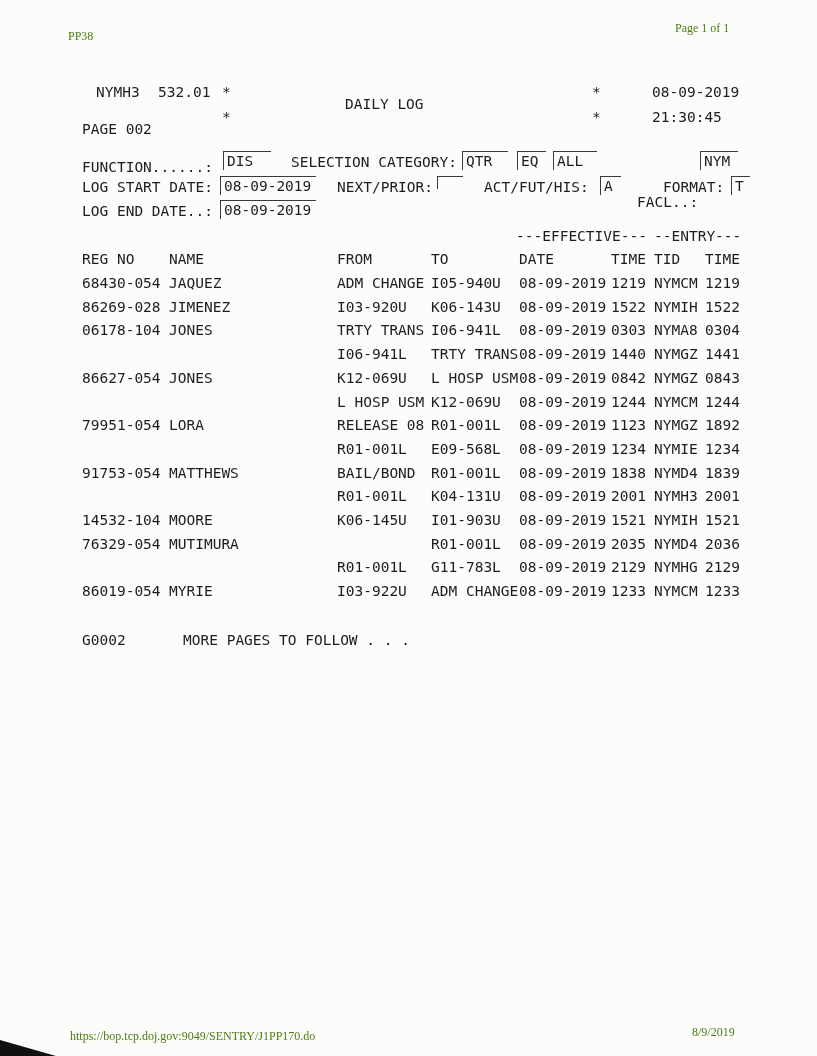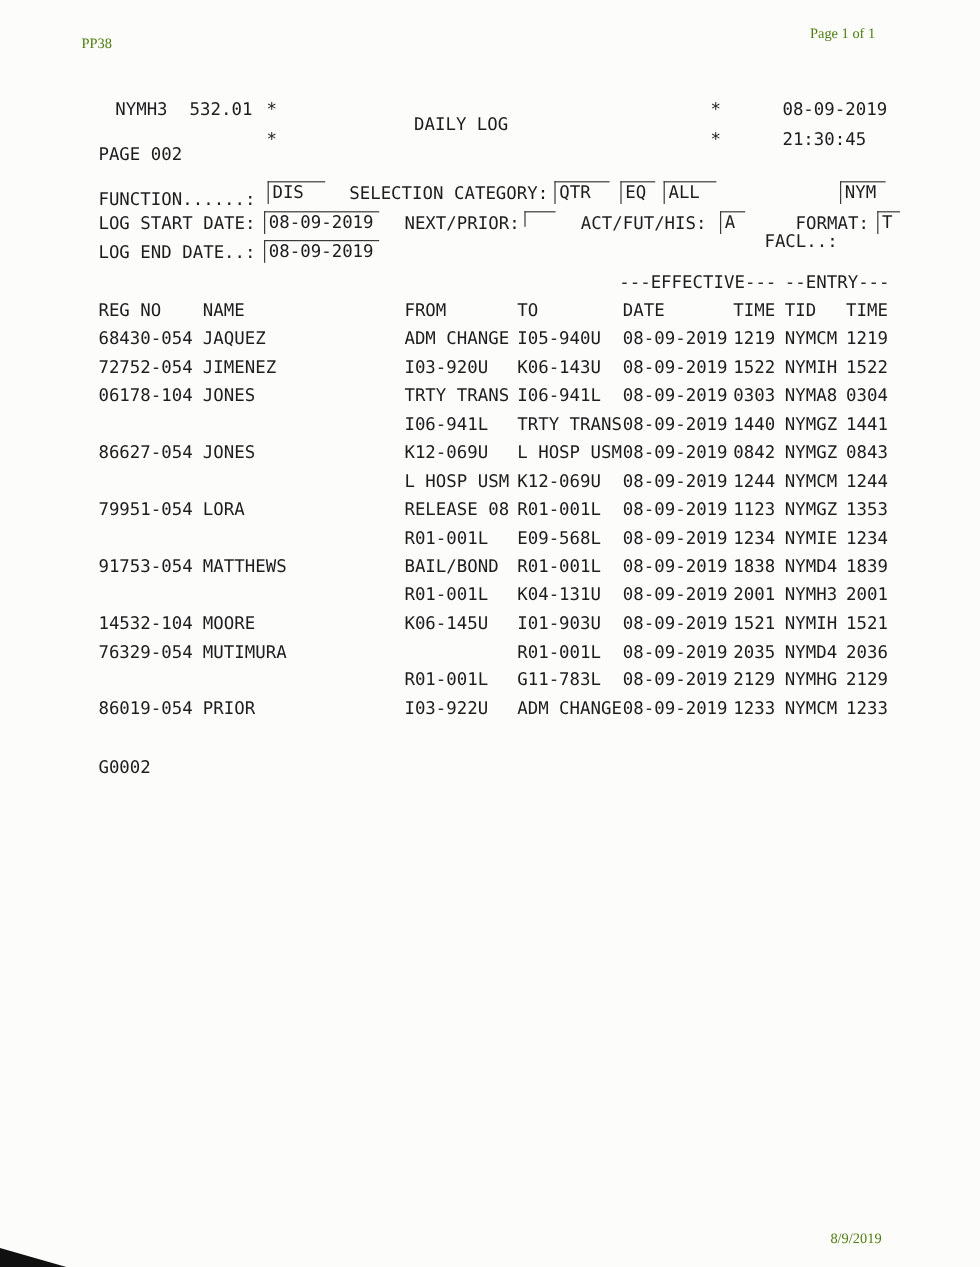--- a/index.html
+++ b/index.html
@@ -90,21 +90,21 @@
       <span class="abs c1">JAQUEZ</span>
       <span class="abs c2">ADM CHANGE</span>
       <span class="abs c3">I05-940U</span>
       <span class="abs c4">08-09-2019</span>
       <span class="abs c5">1219</span>
       <span class="abs c6">NYMCM</span>
       <span class="abs c7">1219</span>
     </div>
 
     <div class="row" style="top: 299.7px;">
-      <span class="abs c0">72752-054</span>
+      <span class="abs c0">86269-028</span>
       <span class="abs c1">JIMENEZ</span>
       <span class="abs c2">I03-920U</span>
       <span class="abs c3">K06-143U</span>
       <span class="abs c4">08-09-2019</span>
       <span class="abs c5">1522</span>
       <span class="abs c6">NYMIH</span>
       <span class="abs c7">1522</span>
     </div>
 
     <div class="row" style="top: 323.4px;">
@@ -152,21 +152,21 @@
     </div>
 
     <div class="row" style="top: 418.2px;">
       <span class="abs c0">79951-054</span>
       <span class="abs c1">LORA</span>
       <span class="abs c2">RELEASE 08</span>
       <span class="abs c3">R01-001L</span>
       <span class="abs c4">08-09-2019</span>
       <span class="abs c5">1123</span>
       <span class="abs c6">NYMGZ</span>
-      <span class="abs c7">1353</span>
+      <span class="abs c7">1892</span>
     </div>
 
     <div class="row" style="top: 441.9px;">
       <span class="abs c0"></span>
       <span class="abs c1"></span>
       <span class="abs c2">R01-001L</span>
       <span class="abs c3">E09-568L</span>
       <span class="abs c4">08-09-2019</span>
       <span class="abs c5">1234</span>
       <span class="abs c6">NYMIE</span>
@@ -223,29 +223,31 @@
       <span class="abs c2">R01-001L</span>
       <span class="abs c3">G11-783L</span>
       <span class="abs c4">08-09-2019</span>
       <span class="abs c5">2129</span>
       <span class="abs c6">NYMHG</span>
       <span class="abs c7">2129</span>
     </div>
 
     <div class="row" style="top: 584.1px;">
       <span class="abs c0">86019-054</span>
-      <span class="abs c1">PRIOR</span>
+      <span class="abs c1">MYRIE</span>
       <span class="abs c2">I03-922U</span>
       <span class="abs c3">ADM CHANGE</span>
       <span class="abs c4">08-09-2019</span>
       <span class="abs c5">1233</span>
       <span class="abs c6">NYMCM</span>
       <span class="abs c7">1233</span>
     </div>
   </div>
 
   <span class="abs" style="left:82px; top:633px;">G0002</span>
-
+  <span class="abs" style="left:183px; top:633px;">MORE PAGES TO FOLLOW . . .</span>
+
+  <span class="abs serif" style="left:70px; top:1030px;">https://bop.tcp.doj.gov:9049/SENTRY/J1PP170.do</span>
   <span class="abs serif" style="left:692px; top:1026px;">8/9/2019</span>
 
   <div class="corner-artifact"></div>
 
 </div>
 
 </body></html>

